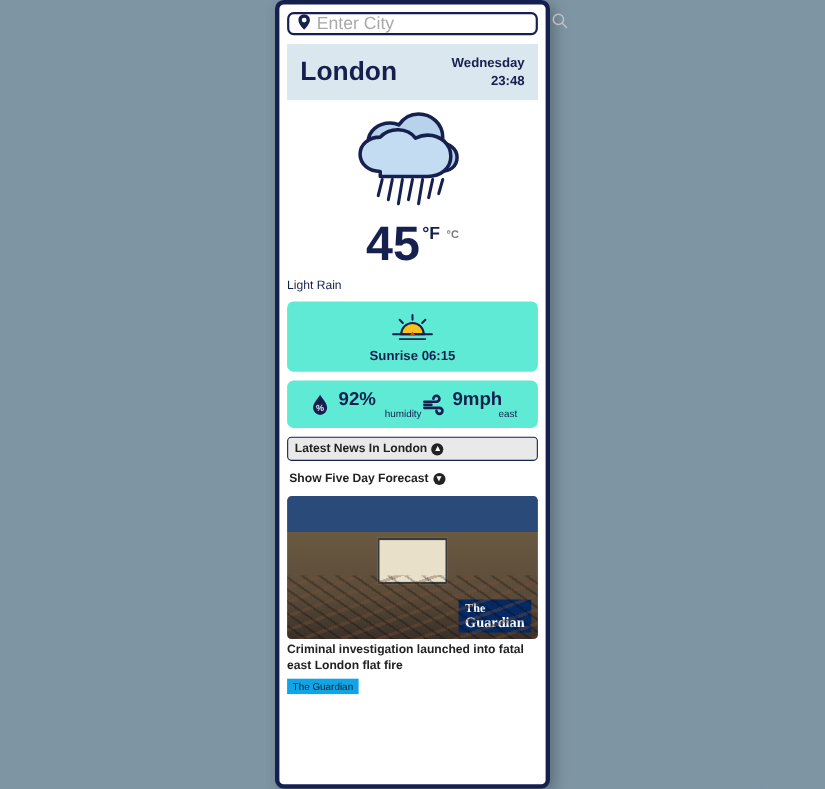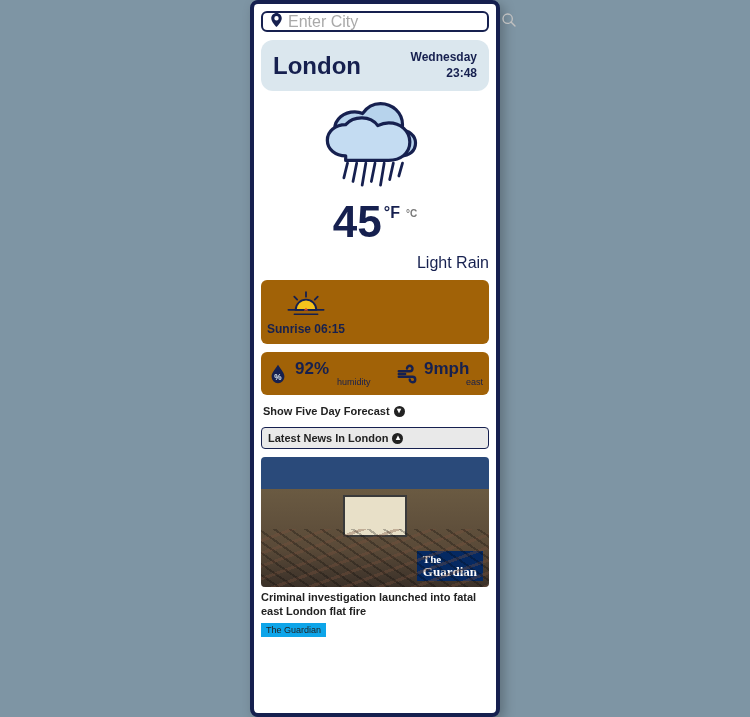--- a/index.html
+++ b/index.html
@@ -38,46 +38,46 @@
   .search input {
     flex:1; border:none; outline:none; font-size:16px; color:#999;
     background:transparent;
   }
   .search input::placeholder { color:#a9a9a9; }
   .search .mag { color:#a9a9a9; font-size:16px; }
 
   
   .header-card {
     background:#dbe7ee;
-    border-radius:12px;
+    border-radius:0;
     padding:10px 12px;
     display:flex;
     justify-content:space-between;
     align-items:center;
     color:#16204f;
   }
   .header-card .city { font-size:24px; font-weight:700; }
   .header-card .dt { text-align:right; font-size:12px; font-weight:600; line-height:1.3; }
 
   
-  .weather-main { text-align:right; color:#16204f; }
+  .weather-main { text-align:left; color:#16204f; }
   .weather-main svg.big { width:110px; height:95px; margin: 2px auto 4px; display:block; }
   .temp { display:flex; justify-content:center; align-items:flex-start; gap:2px; margin-top:2px; }
   .temp .val { font-size:44px; font-weight:800; line-height:1; }
   .temp .f { font-size:16px; font-weight:700; margin-top:4px; }
   .temp .c { font-size:10px; font-weight:600; color:#7a7a7a; margin-top:8px; margin-left:4px; }
-  .cond { font-size:16px; margin-top:10px; font-weight:500; }
+  .cond { font-size:11px; margin-top:10px; font-weight:500; }
 
   
   .panel {
-    background:#a16207;
+    background:#5eead4;
     border-radius:6px;
     padding:8px 6px;
     display:flex;
-    justify-content:space-between;
+    justify-content:center;
     color:#16204f;
   }
   .sun-item { text-align:center; font-size:12px; font-weight:600; }
   .sun-item svg { width:44px; height:32px; display:block; margin:0 auto 2px; }
 
   
   .hw-item { display:flex; align-items:center; gap:6px; }
   .hw-item .val { font-size:17px; font-weight:800; line-height:1; }
   .hw-item .lbl { font-size:9px; font-weight:500;margin-left:42px; }
   .hw-item svg.ico { width:22px; height:22px; }
@@ -216,28 +216,28 @@
           <path d="M3 12h7"></path>
         </g>
       </svg>
       <div>
         <div class="val">9mph</div>
         <div class="lbl">east</div>
       </div>
     </div>
   </div>
 
+  <div class="expander">
+    <span>Latest News In London</span>
+    <span class="chev">▴</span>
+  </div>
+
   <div class="expander plain">
     <span>Show Five Day Forecast</span>
     <span class="chev">▾</span>
-  </div>
-
-  <div class="expander">
-    <span>Latest News In London</span>
-    <span class="chev">▴</span>
   </div>
 
   <div class="news-card">
     <div class="news-img">
       <div class="guardian">
         <span class="l1">The</span>
         <span>Guardian</span>
       </div>
     </div>
     <div class="news-title">Criminal investigation launched into fatal east London flat fire</div>

